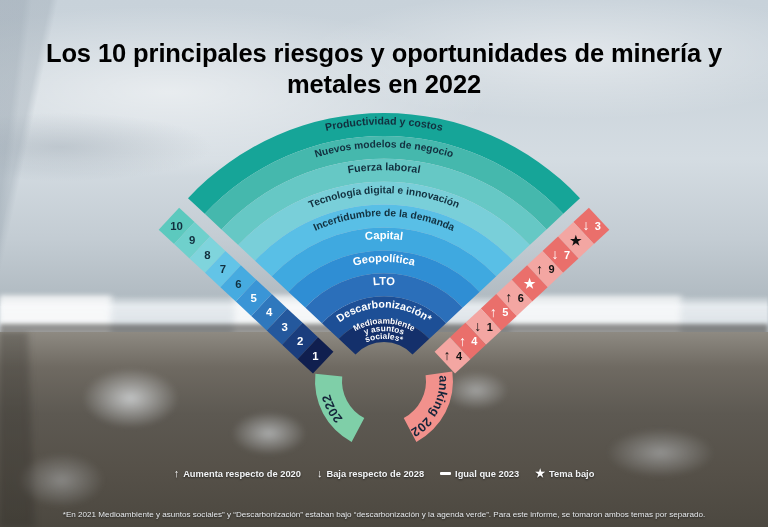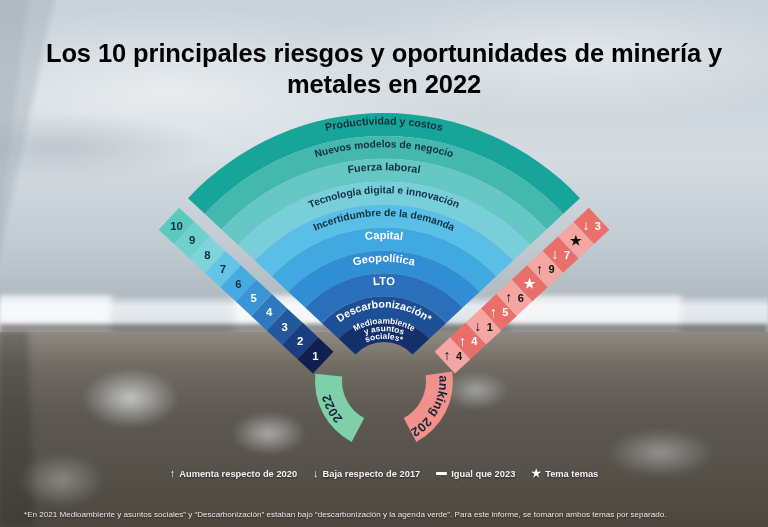--- a/index.html
+++ b/index.html
@@ -79,21 +79,21 @@
     display:flex; justify-content:center; align-items:center; gap:16px;
     font-size:9.3px; color:#f2f4f6; font-weight:bold;
     text-shadow:0 1px 2px rgba(0,0,0,.55);
   }
   .lg-item { display:flex; align-items:center; gap:4px; }
   .lg-gl { font-size:11px; line-height:1; color:#fff; }
   .lg-dash { display:inline-block; width:11px; height:3px; background:#fff; border-radius:1px; }
 
   #footnote {
     position:absolute; left:0; right:0; bottom:8px;
-    text-align:left; font-size:8.1px; color:#e7eaed;
+    text-align:center; font-size:8.1px; color:#e7eaed;
     text-shadow:0 1px 2px rgba(0,0,0,.6);
     padding:0 24px;
   }
 </style>
 </head>
 <body>
 
 <div id="bg">
   <div class="sky"></div>
   <div class="snowline"></div>
@@ -227,27 +227,27 @@
       </g>
   </svg>
 
   <div id="legend">
       <div class="lg-item">
         <span class="lg-gl">↑</span>
         <span>Aumenta respecto de 2020</span>
       </div>
       <div class="lg-item">
         <span class="lg-gl">↓</span>
-        <span>Baja respecto de 2017</span>
+        <span>Baja respecto de 2028</span>
       </div>
       <div class="lg-item">
         <span class="lg-dash"></span>
         <span>Igual que 2023</span>
       </div>
       <div class="lg-item">
         <span class="lg-gl">★</span>
-        <span>Tema temas</span>
+        <span>Tema bajo</span>
       </div>
     </div>
 
   <div id="footnote">*En 2021 Medioambiente y asuntos sociales” y “Descarbonización” estaban bajo “descarbonización y la agenda verde”. Para este informe, se tomaron ambos temas por separado.</div>
 
 </div>
 
 </body></html>

